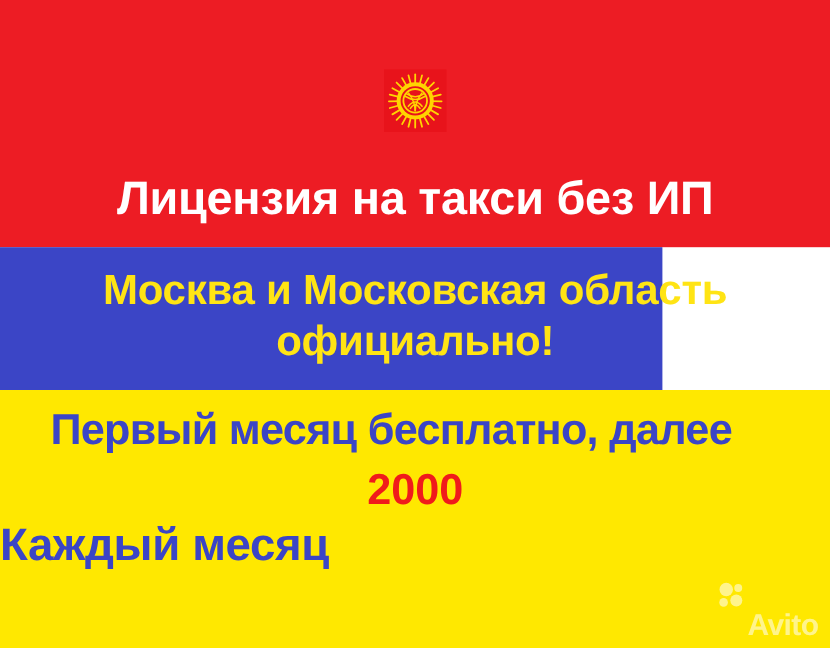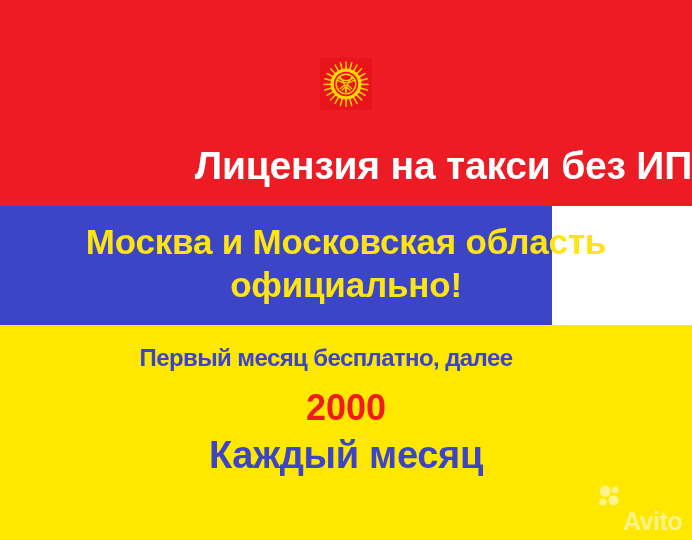--- a/index.html
+++ b/index.html
@@ -39,21 +39,21 @@
     height: 52px;
     background: #E8131B;
   }
   .flag-emblem svg { display: block; }
 
   .headline-red {
     position: absolute;
     left: 0;
     top: 142px;
     width: 692px;
-    text-align: right;
+    text-align: center;
     color: #FFFFFF;
     font-size: 39px;
     line-height: 48px;
     font-weight: bold;
     letter-spacing: -0.2px;
     white-space: nowrap;
   }
 
   
   .band-blue {
@@ -89,21 +89,21 @@
     background: #FFE800;
   }
 
   .line-free {
     position: absolute;
     left: 0;
     top: 12px;
     width: 652px;
     text-align: center;
     color: #3B45C6;
-    font-size: 24px;
+    font-size: 36px;
     line-height: 42px;
     font-weight: bold;
     letter-spacing: -0.6px;
     white-space: nowrap;
   }
 
   .line-price {
     position: absolute;
     left: 0;
     top: 62px;
@@ -113,21 +113,21 @@
     font-size: 36px;
     line-height: 42px;
     font-weight: bold;
   }
 
   .line-period {
     position: absolute;
     left: 0;
     top: 107px;
     width: 692px;
-    text-align: center;
+    text-align: left;
     color: #3B45C6;
     font-size: 38px;
     line-height: 46px;
     font-weight: bold;
     letter-spacing: -0.3px;
   }
 
   
   .watermark {
     position: absolute;

